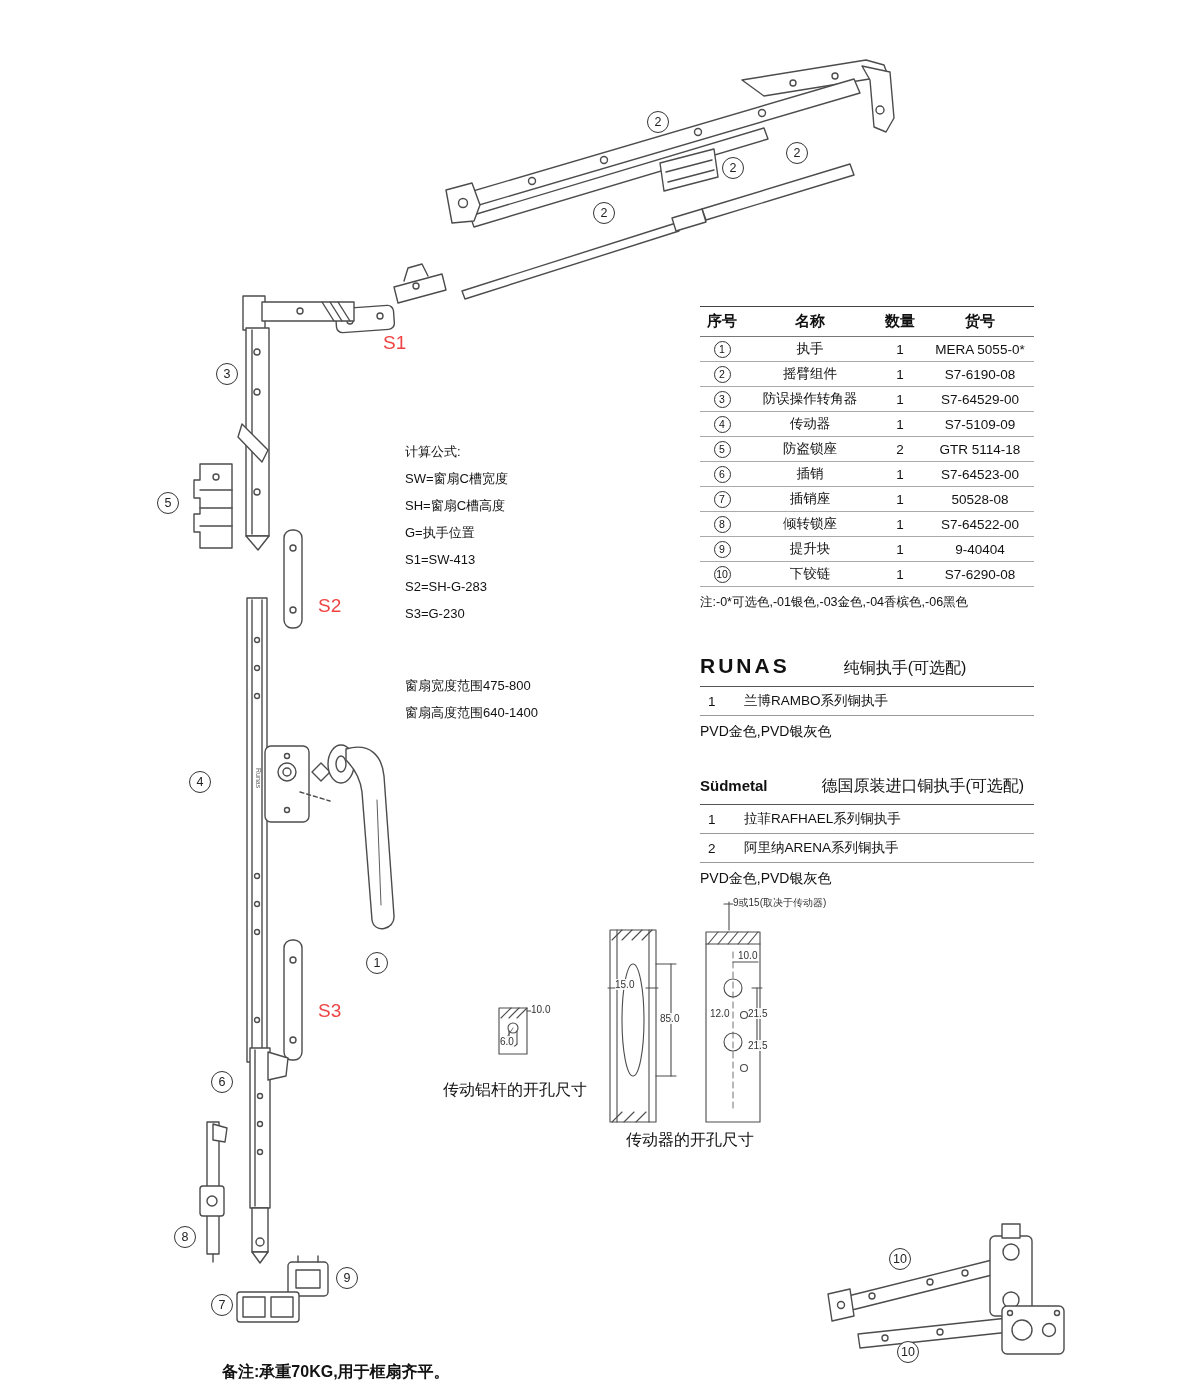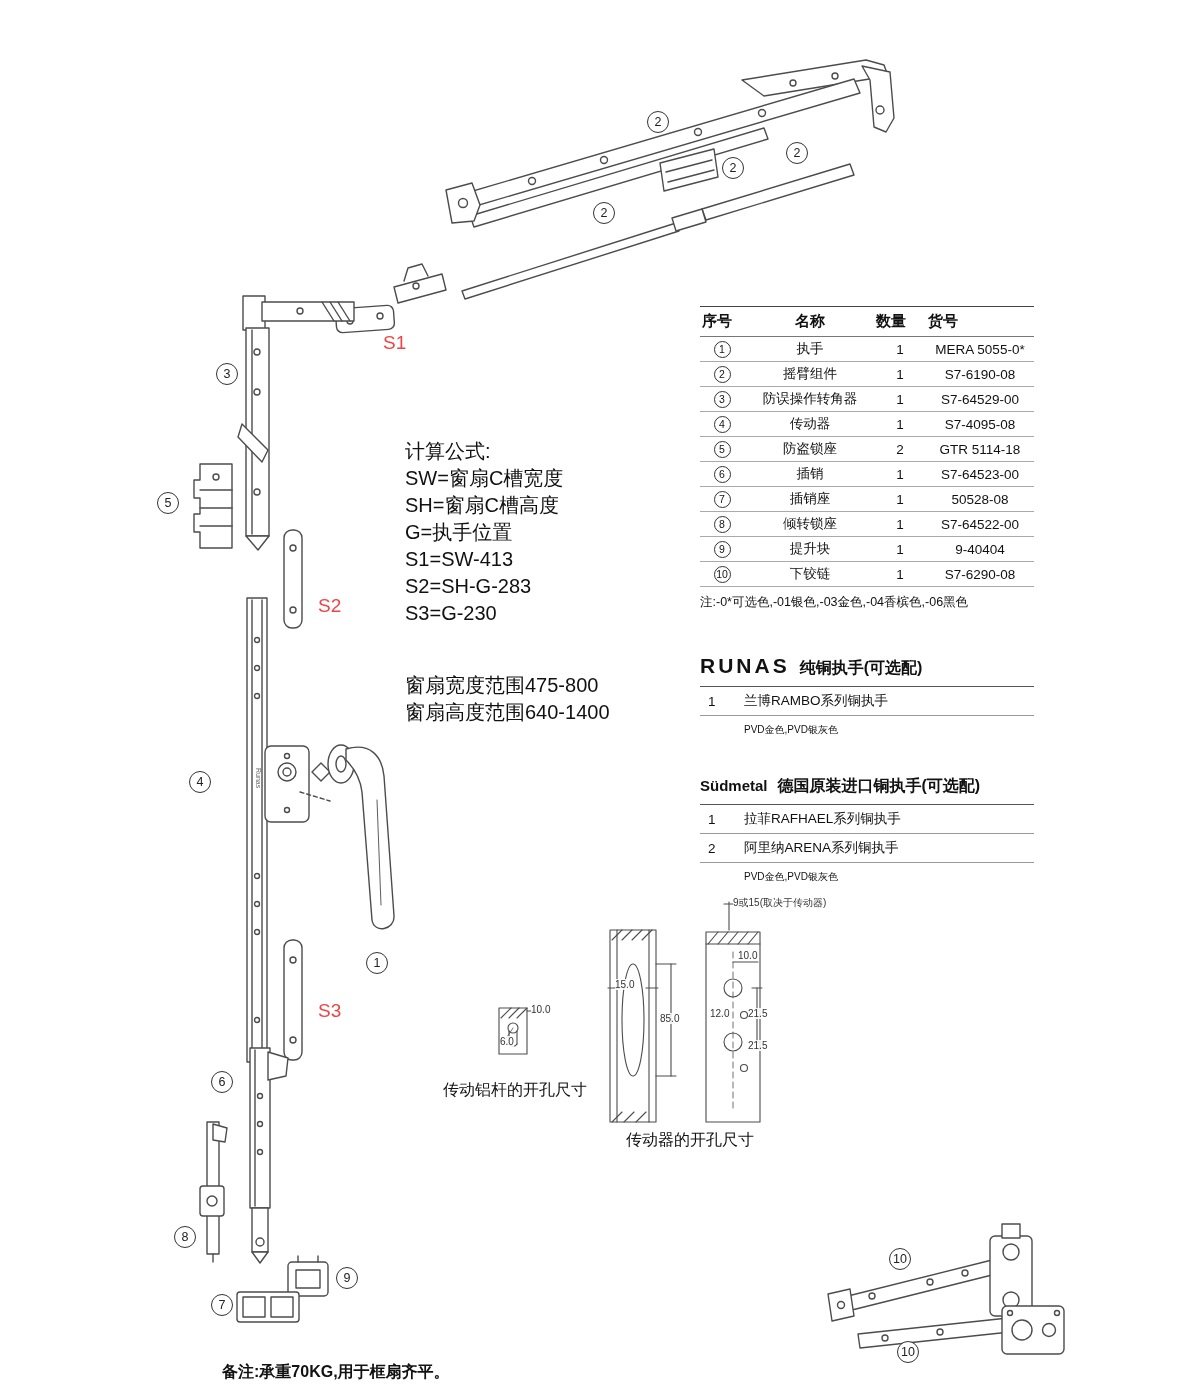--- a/index.html
+++ b/index.html
@@ -7,45 +7,45 @@
   body { font-family:"Liberation Sans","DejaVu Sans",sans-serif; color:#111; }
   .canvas { position:relative; width:1200px; height:1400px; background:#fff; overflow:hidden; }
   svg.art { position:absolute; left:0; top:0; }
 
   .circ-callout {
     position:absolute; width:22px; height:22px; border:1.4px solid #333; border-radius:50%;
     display:flex; align-items:center; justify-content:center;
     font-size:12.5px; color:#222; background:#fff; line-height:1;
   }
   .s-label { position:absolute; font-size:19px; color:#ef4444; }
-  .text-block { position:absolute; font-size:20px; line-height:27px; color:#111; white-space:nowrap; }
+  .text-block { position:absolute; font-size:13px; line-height:27px; color:#111; white-space:nowrap; }
   .caption { position:absolute; font-size:16px; color:#111; white-space:nowrap; }
   .footer-note { position:absolute; font-size:16px; font-weight:bold; color:#111; white-space:nowrap; }
   .dim { position:absolute; font-size:10px; color:#333; background:rgba(255,255,255,.85); line-height:1.1; white-space:nowrap; }
   .brand-mark { position:absolute; font-size:7px; color:#666; transform:rotate(90deg); transform-origin:left top; }
 
   .table-panel { position:absolute; color:#111; }
   .tbl-title { font-size:17px; font-weight:bold; padding-bottom:8px; }
   table.hw { width:100%; border-collapse:collapse; border-top:1.5px solid #444; }
-  table.hw th { font-size:15px; font-weight:bold; padding:5px 2px; border-bottom:1px solid #777; text-align:left; }
+  table.hw th { font-size:15px; font-weight:bold; padding:5px 2px; border-bottom:1px solid #777; text-align:center; }
   table.hw th.name, table.hw td.name { text-align:center; padding-left:4px; }
   table.hw td { font-size:13.5px; padding:3px 2px; border-bottom:1px solid #aaa; text-align:center; color:#111; }
   .circ { display:inline-flex; width:17px; height:17px; border:1px solid #333; border-radius:50%;
           align-items:center; justify-content:center; font-size:10.5px; line-height:1; background:#fff; }
   .tbl-note { font-size:12.5px; padding-top:7px; color:#111; white-space:nowrap; }
 
   .opt-panel { position:absolute; color:#111; }
   .opt-head { display:flex; align-items:baseline; gap:10px; padding-bottom:7px; }
   .runas-logo { font-size:21px; font-weight:800; letter-spacing:3px; }
   .sud-logo { font-size:15px; font-weight:800; }
-  .opt-title { font-size:16px; font-weight:bold; }
+  .opt-title { font-size:16px; font-weight:normal;margin-left:44px; }
   table.opt { width:100%; border-collapse:collapse; border-top:1.5px solid #555; }
   table.opt td { font-size:13.5px; padding:5px 2px; border-bottom:1px solid #999; text-align:left; }
   table.opt td.no { width:42px; padding-left:8px; }
-  .pvd { font-size:10px; padding-top:7px;margin-left:44px; }
+  .pvd { font-size:14px; padding-top:7px; }
 </style>
 </head>
 <body>
 
 <div class="canvas">
 
   <svg class="art" width="1200" height="1400" viewBox="0 0 1200 1400">
     <g stroke="#4c4c4c" stroke-width="1.4" fill="#ffffff" stroke-linejoin="round" stroke-linecap="round">
 
       <g>
@@ -317,21 +317,21 @@
         <tr>
           <td><span class="circ">3</span></td>
           <td class="name">防误操作转角器</td>
           <td>1</td>
           <td>S7-64529-00</td>
         </tr>
         <tr>
           <td><span class="circ">4</span></td>
           <td class="name">传动器</td>
           <td>1</td>
-          <td>S7-4095-08</td>
+          <td>S7-5109-09</td>
         </tr>
         <tr>
           <td><span class="circ">5</span></td>
           <td class="name">防盗锁座</td>
           <td>2</td>
           <td>GTR 5114-18</td>
         </tr>
         <tr>
           <td><span class="circ">6</span></td>
           <td class="name">插销</td>

